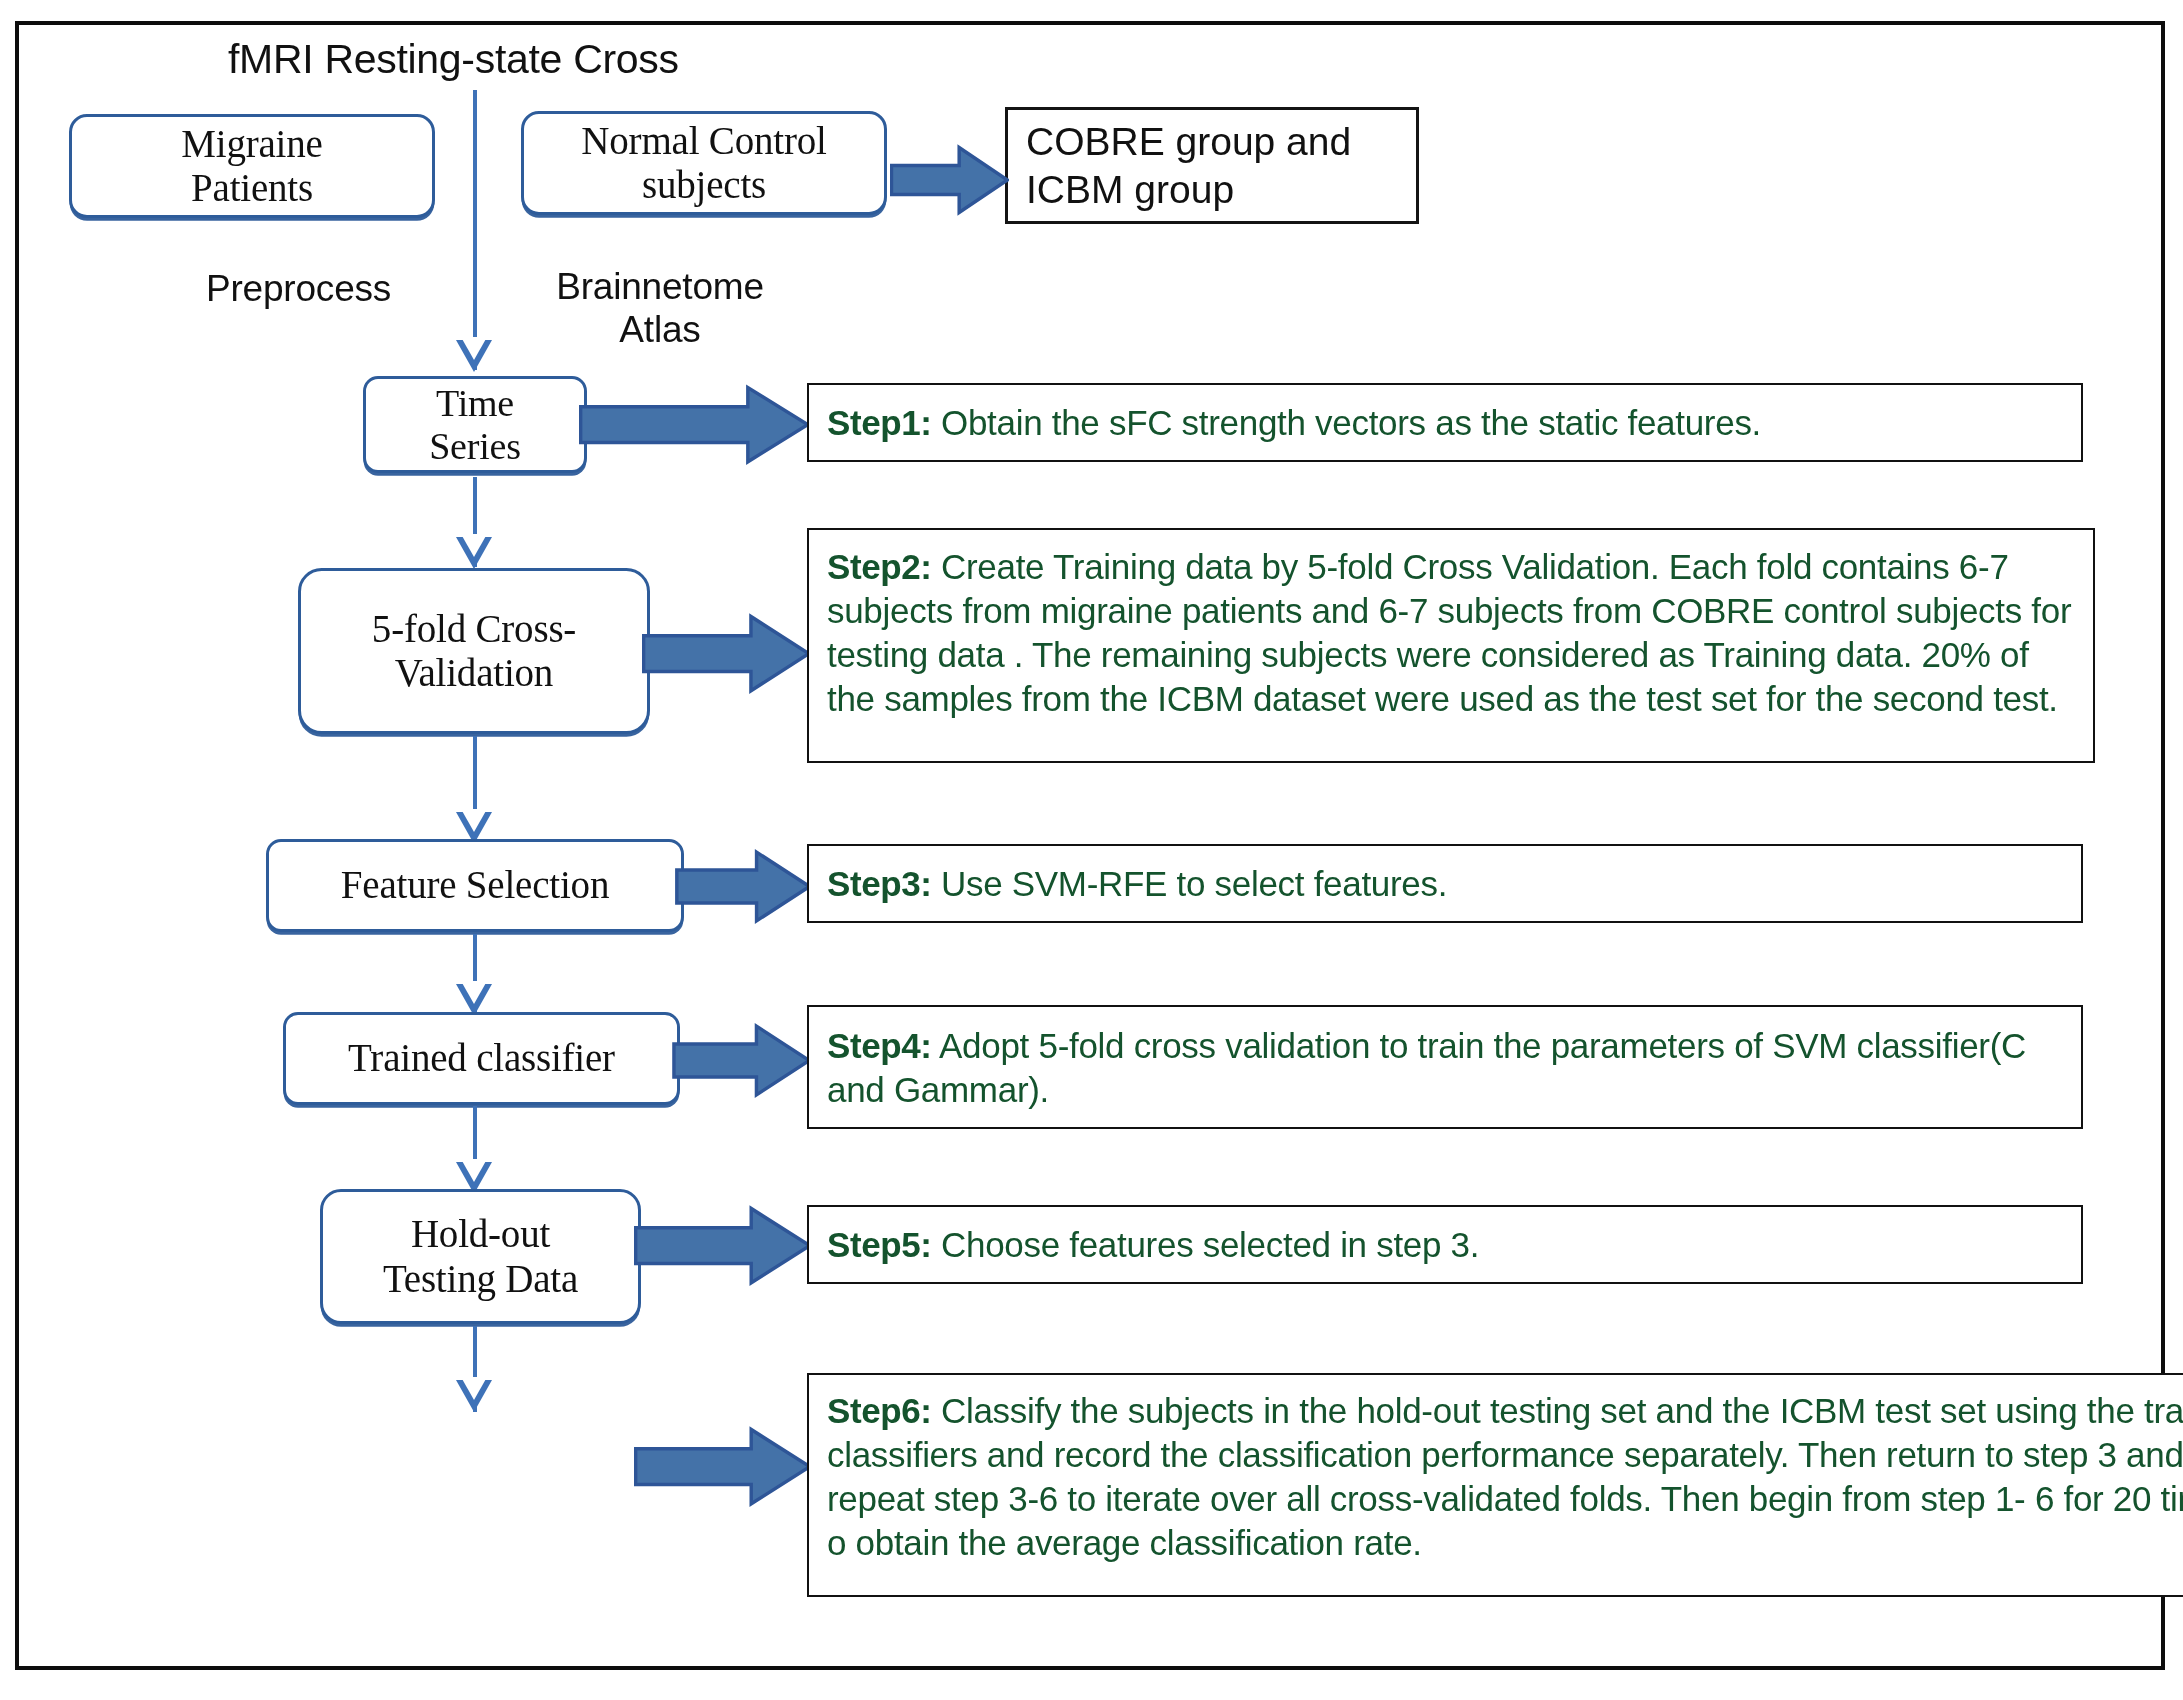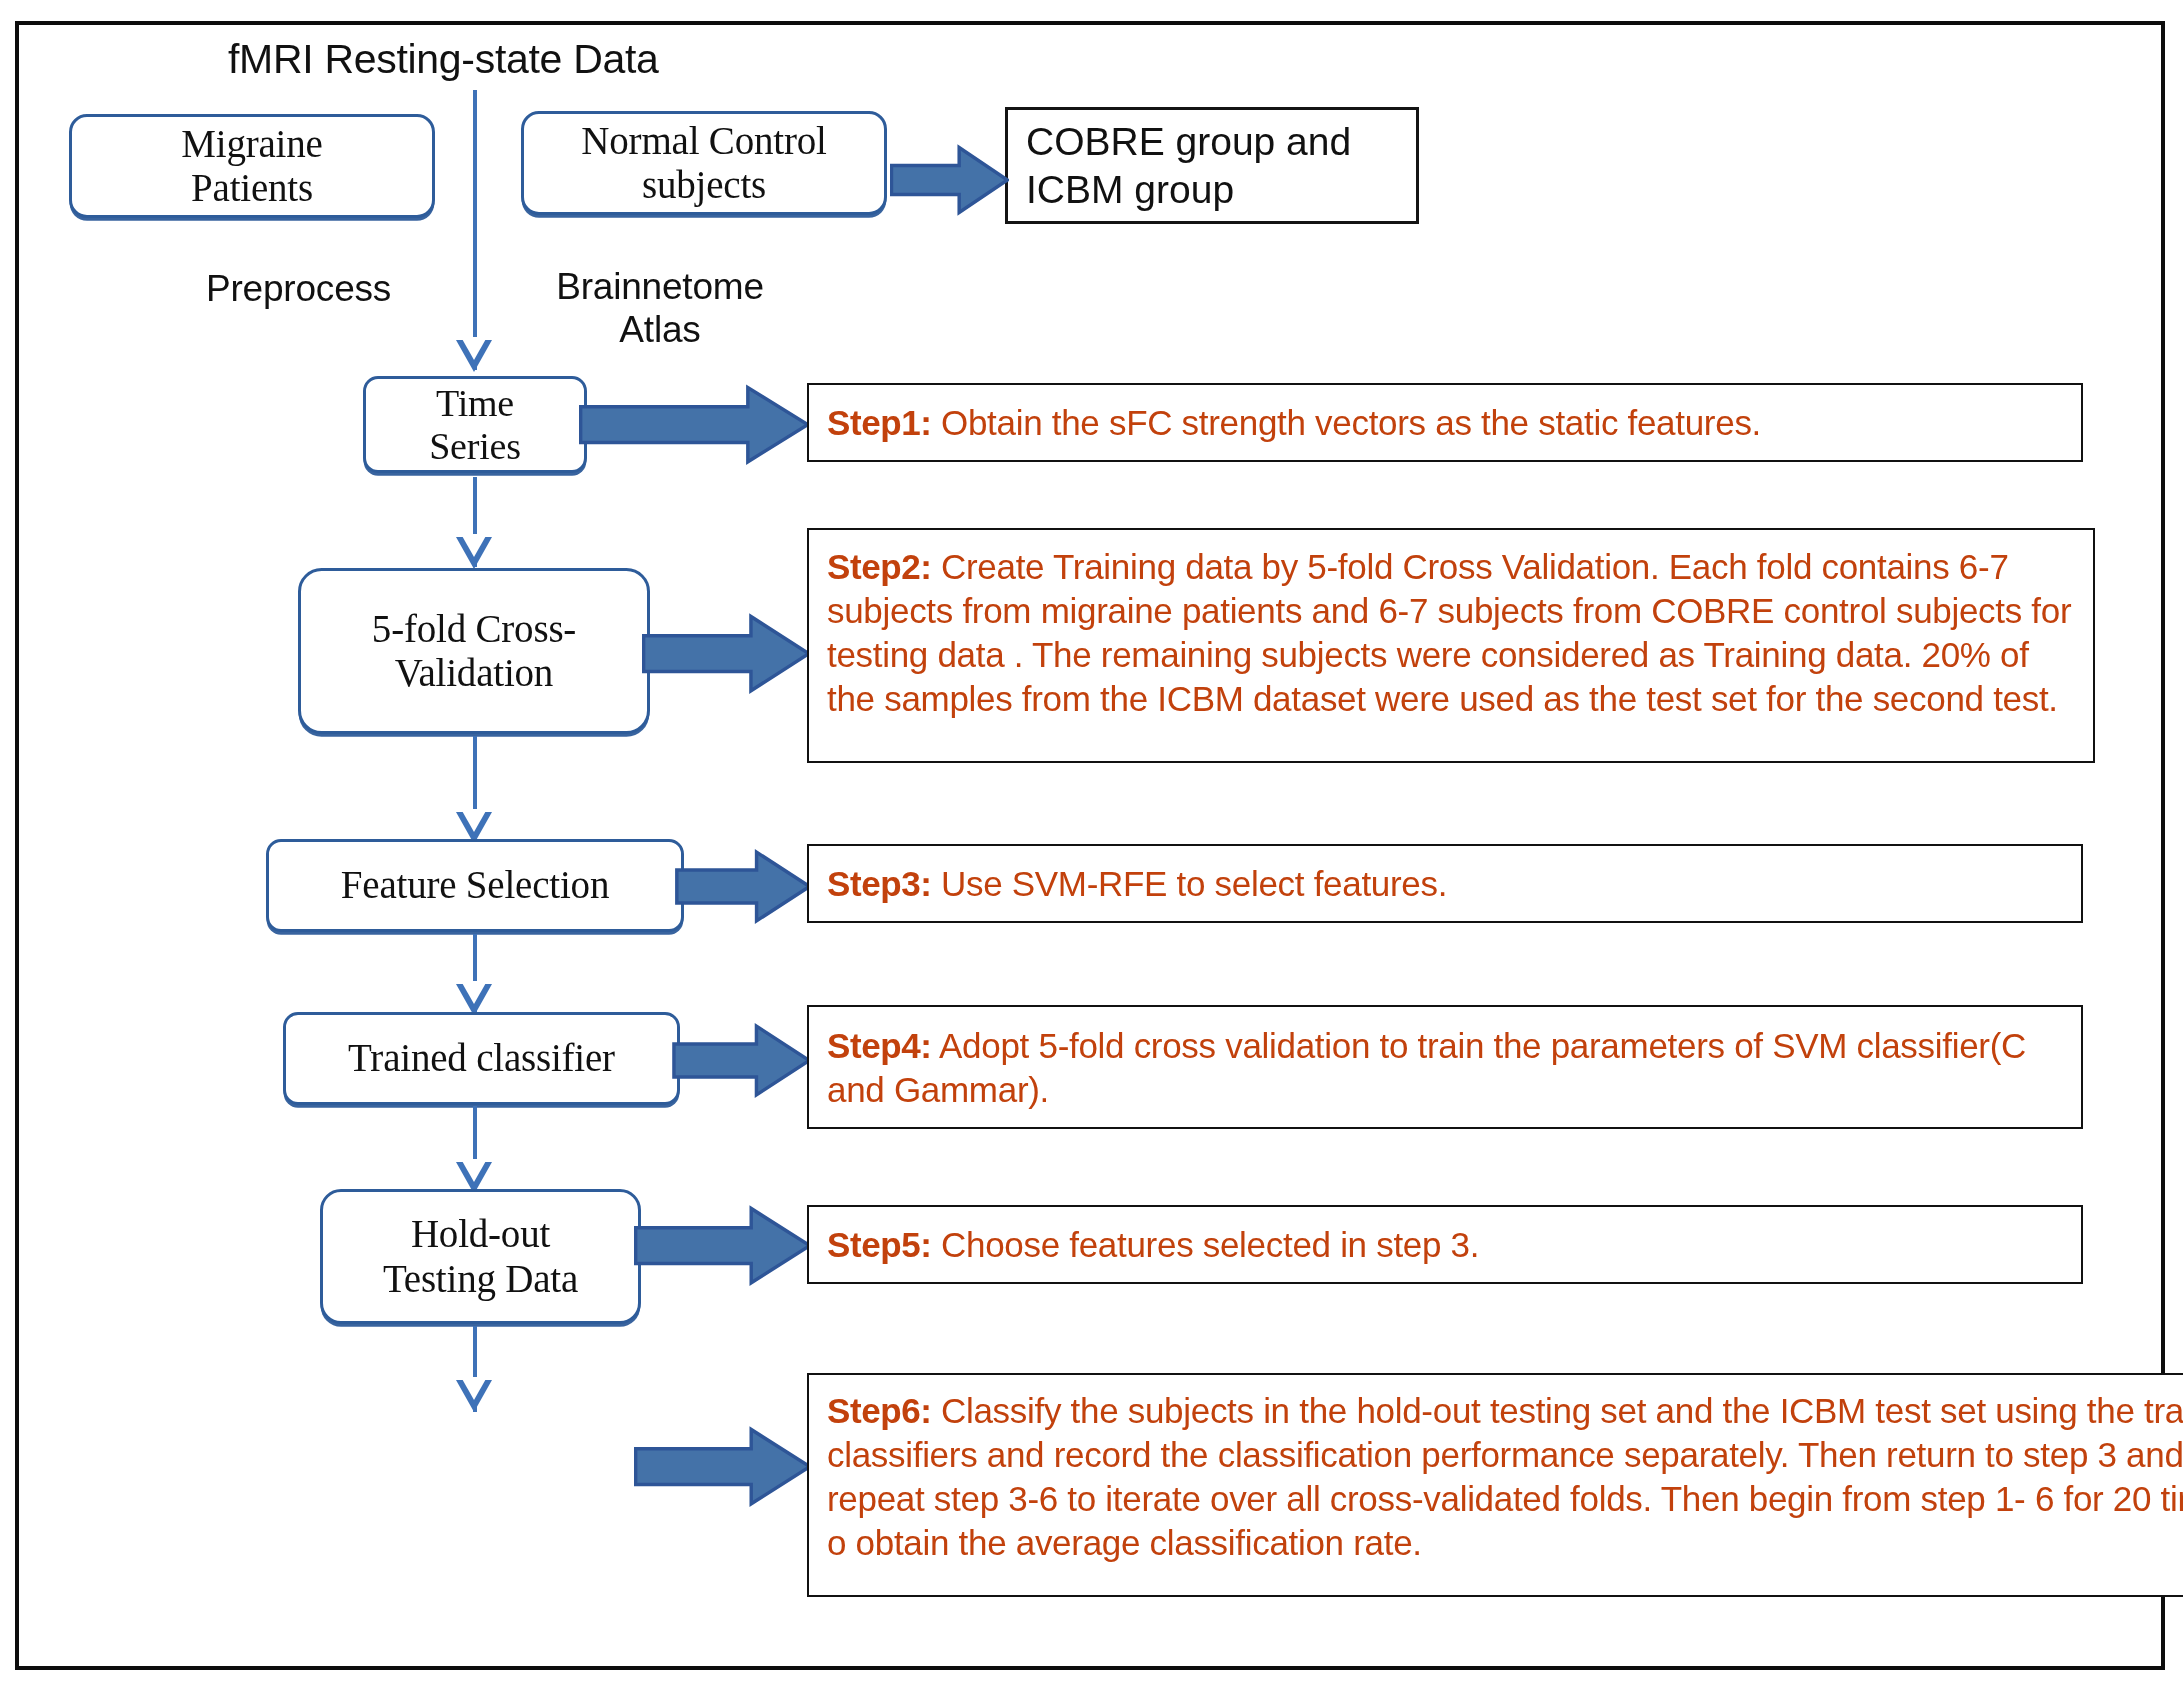--- a/index.html
+++ b/index.html
@@ -84,21 +84,21 @@
 
   
   .stepbox {
     position: absolute;
     box-sizing: border-box;
     border: 2.8px solid #111111;
     background: #ffffff;
     padding: 11px 15px 9.7px 18px;
     font-size: 35px;
     line-height: 1.26;
-    color: #c2410c;
+    color: #14532d;
     letter-spacing: -0.3px;
     display: flex;
     align-items: center;
   }
   .stepbox .body { display: block; }
   .stepbox .steplabel {
     font-weight: bold;
     letter-spacing: -0.4px;
   }
 
@@ -146,21 +146,21 @@
     letter-spacing: -0.2px;
   }
 </style>
 </head>
 <body>
 
 <div id="canvas">
 
   <div class="outer-frame"></div>
 
-  <div class="diagram-title nw">fMRI Resting-state Data</div>
+  <div class="diagram-title nw">fMRI Resting-state Cross</div>
 
   <div class="rbox" style="left:69px; top:114px; width:366px; height:104px; border-radius:18px;">
     <span class="txt">
       <span>Migraine</span><br>
       <span>Patients</span>
     </span>
   </div>
 
   <div class="rbox" style="left:521px; top:111px; width:366px; height:104px; border-radius:18px;">
     <span class="txt">

